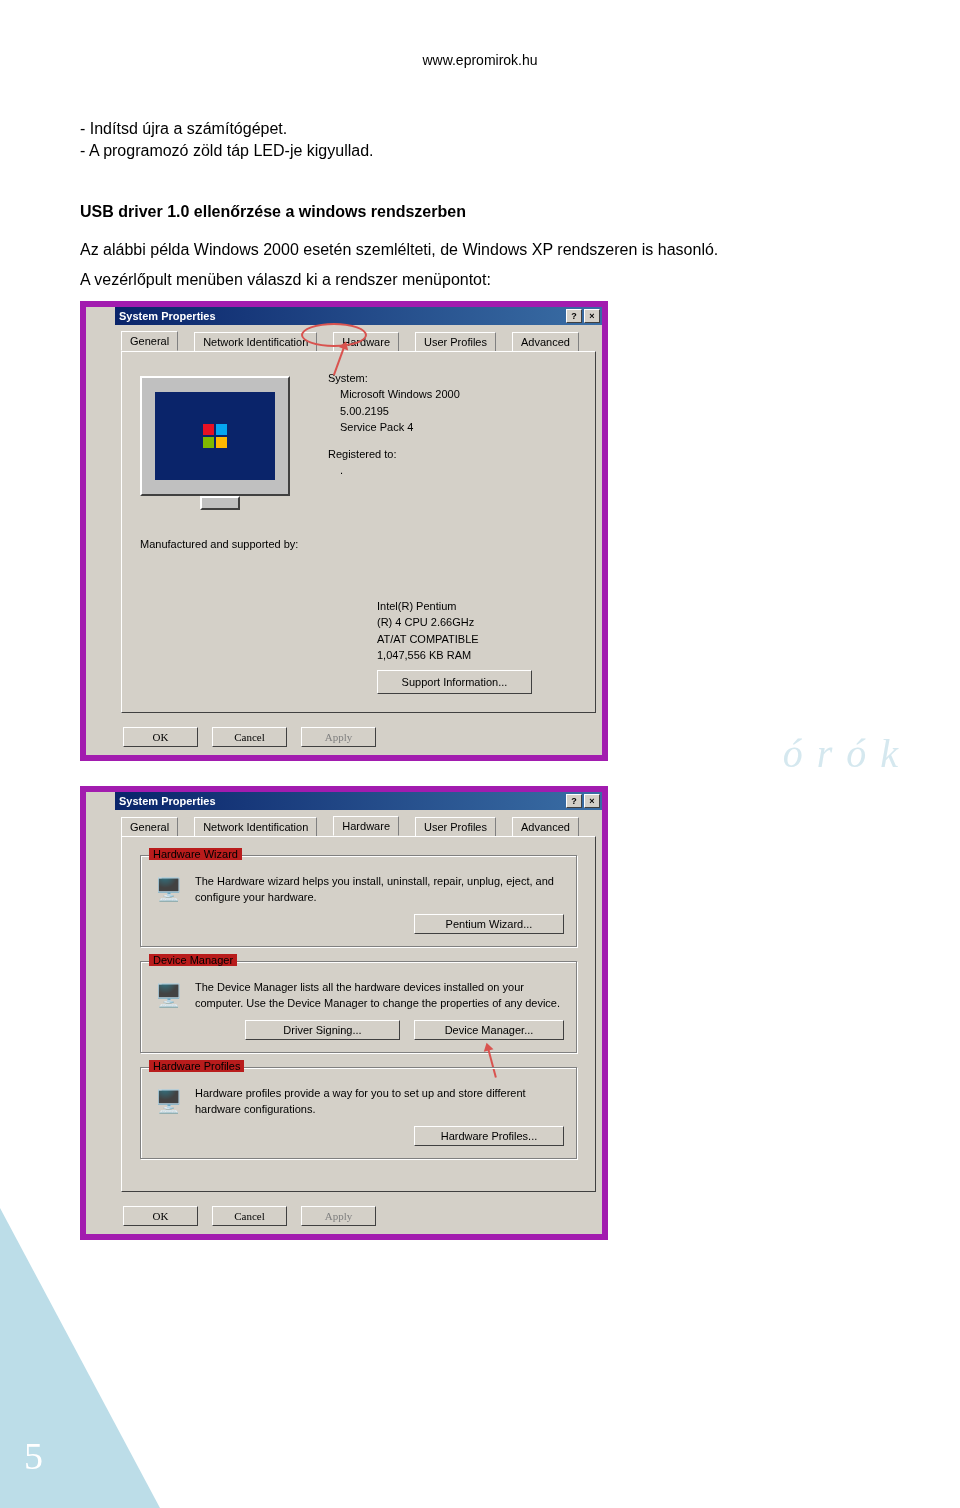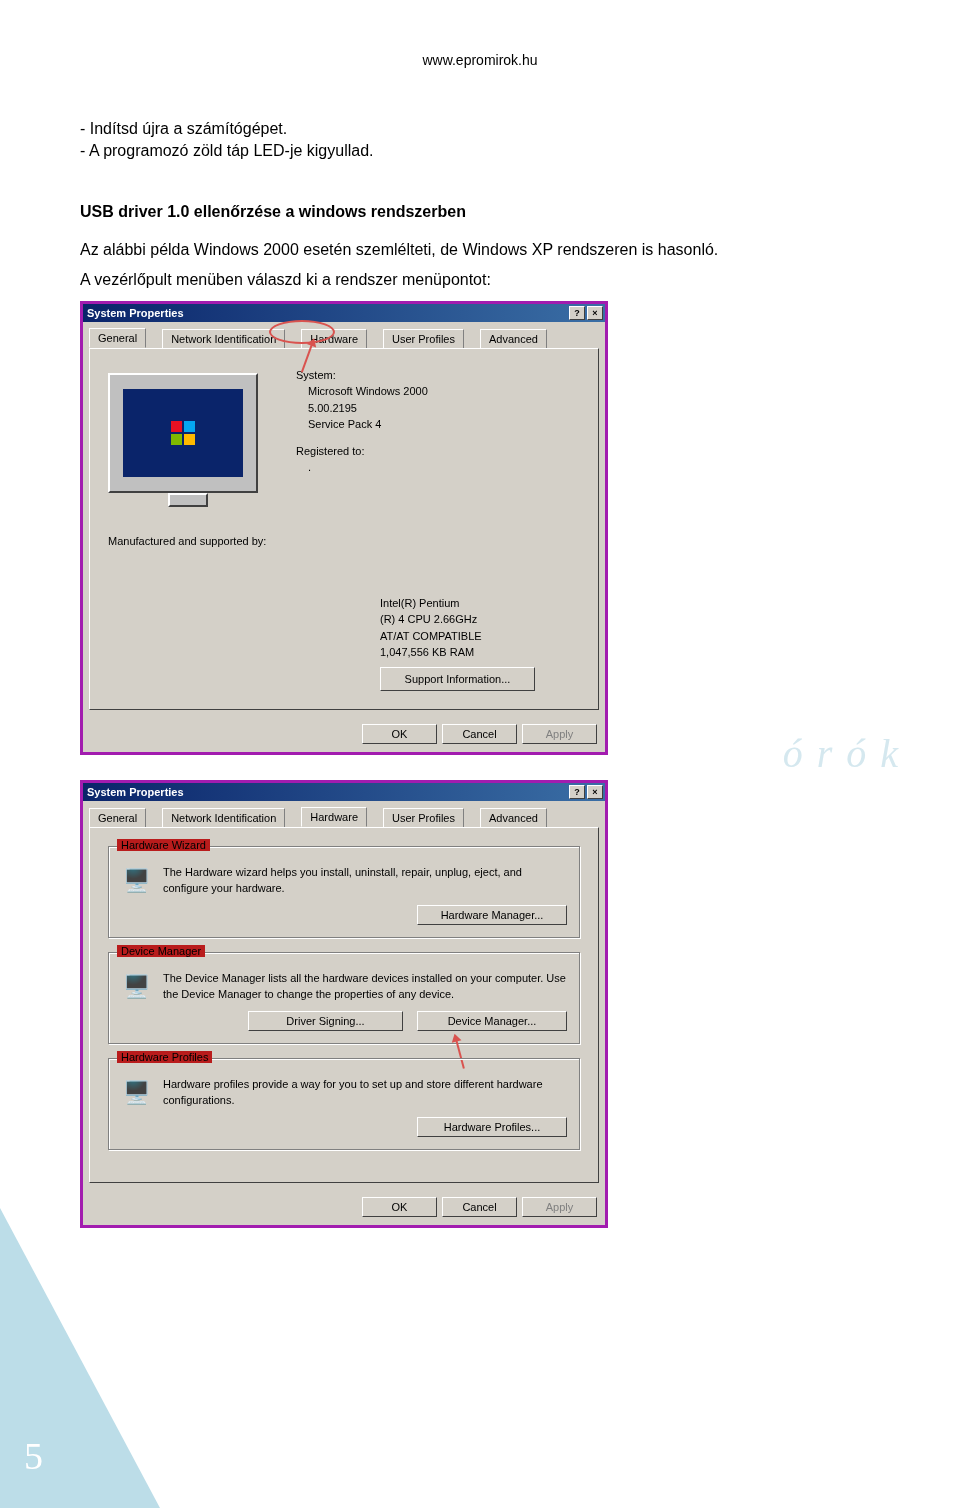--- a/index.html
+++ b/index.html
@@ -35,24 +35,25 @@
   }
   .section-desc {
     font-size: 16px;
     color: #000;
     margin-bottom: 12px;
   }
   
   .win-dialog {
     width: 528px;
     background: #d4d0c8;
-    border: 3px solid #a21caf;
+    border: 6px solid #a21caf;
     font-family: Tahoma, Arial, sans-serif;
     font-size: 11px;
     margin-bottom: 25px;
+    padding-left: 29px;
   }
   .titlebar {
     background: linear-gradient(to right,#0a246a,#3a6ea5);
     color: #fff;
     height: 18px;
     display: flex;
     align-items: center;
     justify-content: space-between;
     padding: 0 2px 0 4px;
     font-weight: bold;
@@ -155,23 +156,23 @@
     border-left: 1px solid #fff;
     border-right: 1px solid #404040;
     border-bottom: 1px solid #404040;
     padding: 3px 14px;
     font-size: 11px;
     text-align: center;
   }
   .winbtn.disabled { color: #808080; }
   .btn-row {
     display: flex;
-    justify-content: flex-end;
-    gap: 5px;
+    gap: 14px;
     padding: 8px;
+    font-family: Liberation Serif, serif;
   }
   .groupbox {
     border: 1px solid #808080;
     border-top-color: #808080;
     box-shadow: inset 1px 1px 0 #fff, 1px 1px 0 #fff;
     position: relative;
     padding: 18px 12px 12px 12px;
     margin-bottom: 14px;
   }
   .groupbox .gb-label {
@@ -330,21 +331,21 @@
       <div class="tab">Advanced</div>
     </div>
     <div class="tab-body" style="min-height:auto;position:relative;">
       <div class="groupbox">
         <div class="gb-label">Hardware Wizard</div>
         <div class="gb-row">
           <div class="gb-icon">🖥️</div>
           <div class="gb-text">The Hardware wizard helps you install, uninstall, repair, unplug, eject, and configure your hardware.</div>
         </div>
         <div class="gb-btns">
-          <div class="winbtn" style="width:150px;">Hardware Manager...</div>
+          <div class="winbtn" style="width:150px;">Pentium Wizard...</div>
         </div>
       </div>
 
       <div class="groupbox">
         <div class="gb-label">Device Manager</div>
         <div class="gb-row">
           <div class="gb-icon">🖥️</div>
           <div class="gb-text">The Device Manager lists all the hardware devices installed on your computer. Use the Device Manager to change the properties of any device.</div>
         </div>
         <div class="gb-btns">

